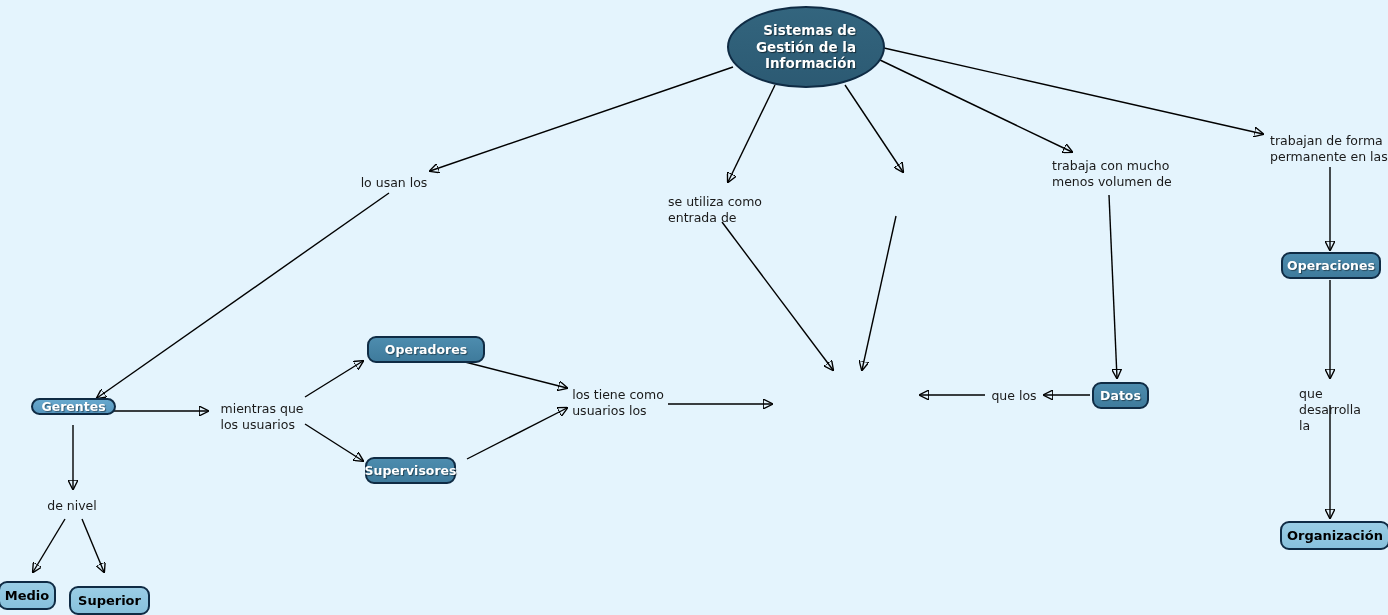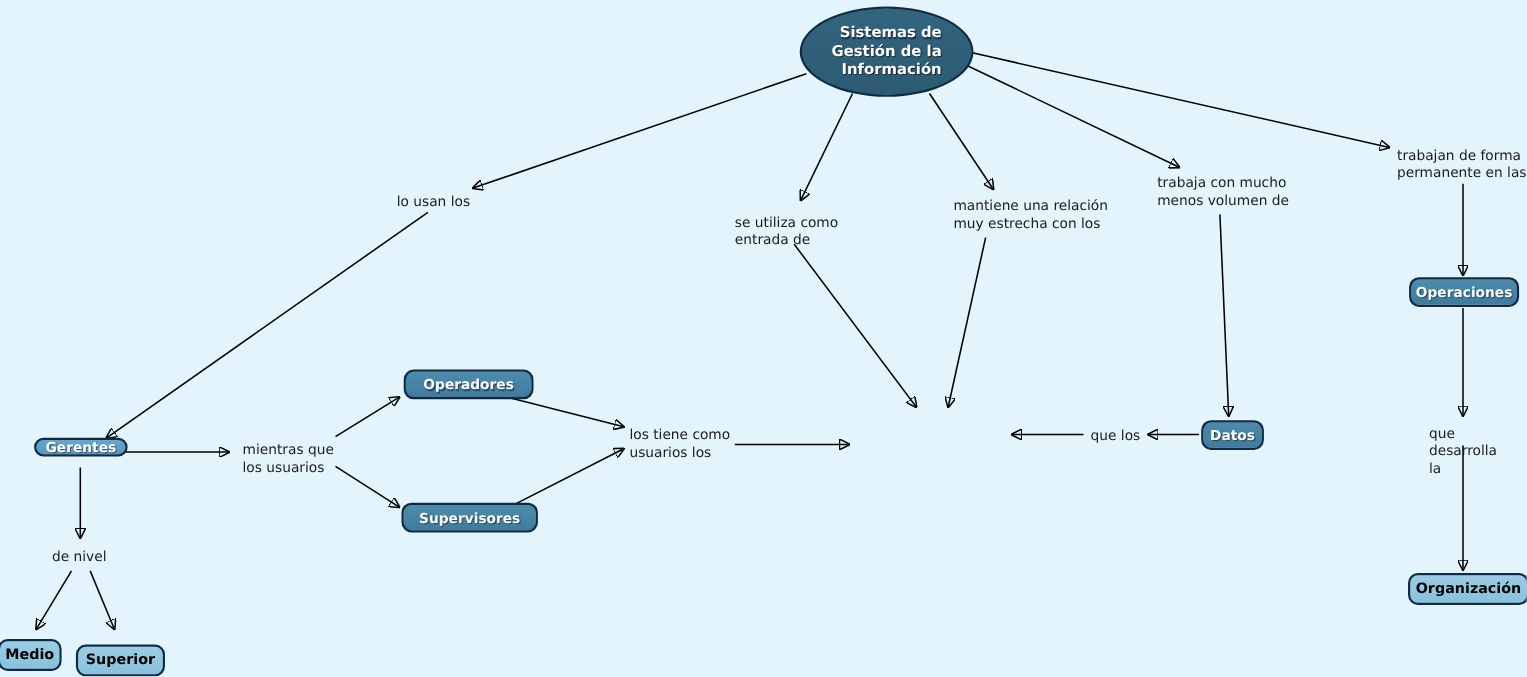--- a/index.html
+++ b/index.html
@@ -144,22 +144,20 @@
     <line x1="1330" y1="280" x2="1330" y2="378" marker-end="url(#ah)"></line>
 
     <line x1="1330" y1="405" x2="1330" y2="518" marker-end="url(#ah)"></line>
   </svg>
 
   <div class="link-label" style="left:394px; top:175px;">lo usan los</div>
 
   <div class="link-label" style="left:715px; top:194px;">se utiliza como
 entrada de</div>
 
-  <div class="link-label" style="left:937px; top:179px;">mantiene una relación
-muy estrecha con los</div>
 
   <div class="link-label left" style="left:1052px; top:158px;">trabaja con mucho
 menos volumen de</div>
 
   <div class="link-label left" style="left:1270px; top:133px;">trabajan de forma
 permanente en las</div>
 
   <div class="link-label" style="left:262px; top:401px;">mientras que
 los usuarios</div>
 
@@ -173,21 +171,21 @@
   <div class="link-label" style="left:1330px; top:386px;">que desarrolla la</div>
 
   <div class="node ellipse fill-root" style="left:727px; top:6px; width:158px; height:82px; font-size:13.5px;">Sistemas de
 Gestión de la
 Información</div>
 
   <div class="node rect fill-mid" style="left:31px; top:398px; width:85px; height:17px; font-size:12.5px;">Gerentes</div>
 
   <div class="node rect fill-dark" style="left:367px; top:336px; width:118px; height:27px; font-size:12.5px;">Operadores</div>
 
-  <div class="node rect fill-dark" style="left:365px; top:457px; width:124px; height:27px; font-size:12.5px;">Supervisores</div>
+  <div class="node rect fill-dark" style="left:365px; top:457px; width:91px; height:27px; font-size:12.5px;">Supervisores</div>
 
 
   <div class="node rect fill-dark" style="left:1092px; top:382px; width:57px; height:27px; font-size:12.5px;">Datos</div>
 
   <div class="node rect fill-dark" style="left:1281px; top:252px; width:100px; height:27px; font-size:12.5px;">Operaciones</div>
 
   <div class="node rect fill-light" style="left:1280px; top:521px; width:110px; height:29px; font-size:13px;">Organización</div>
 
   <div class="node rect fill-light" style="left:-2px; top:581px; width:58px; height:29px; font-size:13px;">Medio</div>
 

